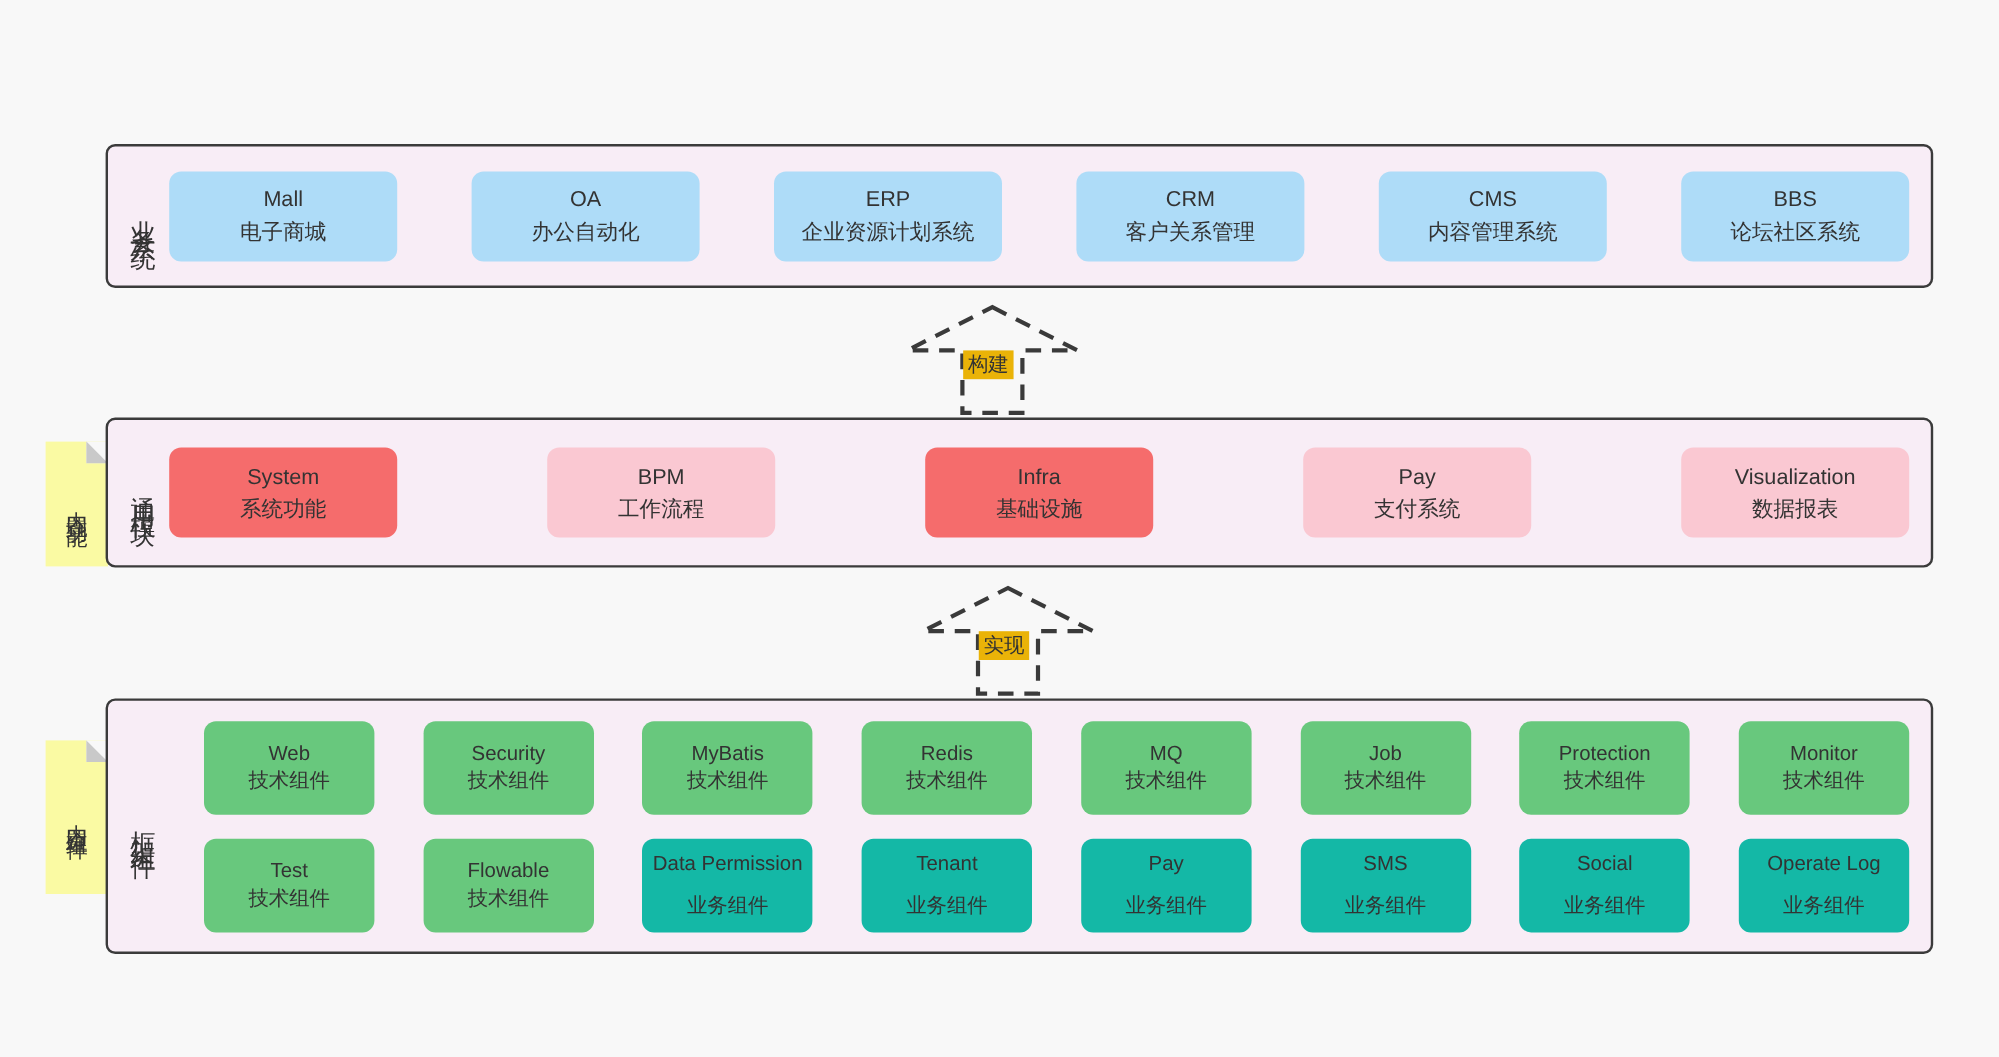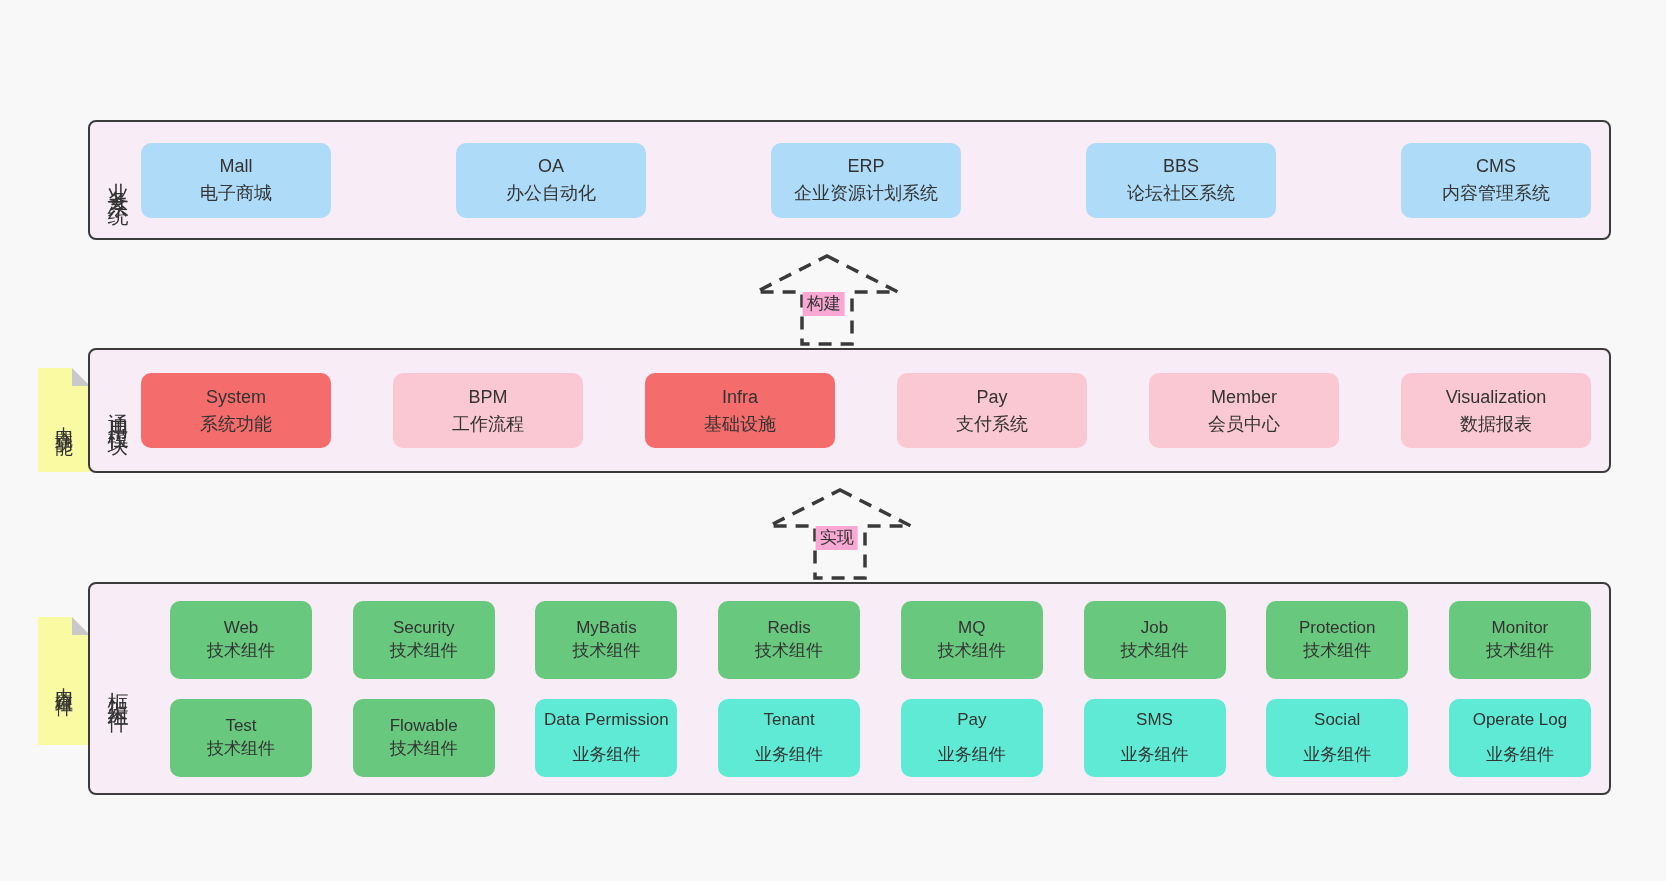--- a/index.html
+++ b/index.html
@@ -36,21 +36,21 @@
     align-items:center; justify-content:center; text-align:center;
     font-size:18px; line-height:1.5; box-sizing:border-box; padding:2px 4px;
   }
   .layer-business .box, .layer-modules .box { width:190px; height:75px; }
   .layer-components .box { width:142px; height:78px; font-size:17px; line-height:1.35; }
 
   .v-blue  { background:#aedcf8; }
   .v-red   { background:#f56c6c;text-align:right; }
   .v-pink  { background:#fac8d2; }
   .v-green { background:#68c87d; }
-  .v-lgreen{ background:#5eead4;gap:12px; }
+  .v-lgreen{ background:#14b8a6;gap:12px; }
 
   
   .note {
     position:absolute; left:38px; width:52px; background:#fafaa3; z-index:0;
     display:flex; align-items:center; justify-content:center;
   }
   .note-modules    { top:368px; height:104px; }
   .note-components { top:617px; height:128px; }
   .note-fold {
     position:absolute; top:0; right:0; width:0; height:0;
@@ -61,21 +61,21 @@
     font-size:18px; letter-spacing:4px; line-height:1;
   }
 
   
   .arrow { position:absolute; width:150px; height:96px; z-index:2; }
   .arrow-build     { left:752px; top:252px; }
   .arrow-implement { left:765px; top:486px; }
   .arrow svg { display:block; }
   .arrow-label {
     position:absolute; top:40px; left:50%; transform:translateX(-58%);
-    background:#f9a8d4; padding:2px 4px; font-size:17px; line-height:1.2;
+    background:#eab308; padding:2px 4px; font-size:17px; line-height:1.2;
   }
 </style>
 </head>
 <body>
 
 <div class="canvas">
 
   <div class="note note-modules">
     <span class="note-fold"></span>
     <span class="note-text">内置功能</span>
@@ -94,26 +94,30 @@
       </div>
       <div class="box v-blue">
         <span>OA</span>
         <span>办公自动化</span>
       </div>
       <div class="box v-blue">
         <span>ERP</span>
         <span>企业资源计划系统</span>
       </div>
       <div class="box v-blue">
+        <span>CRM</span>
+        <span>客户关系管理</span>
+      </div>
+      <div class="box v-blue">
+        <span>CMS</span>
+        <span>内容管理系统</span>
+      </div>
+      <div class="box v-blue">
         <span>BBS</span>
         <span>论坛社区系统</span>
-      </div>
-      <div class="box v-blue">
-        <span>CMS</span>
-        <span>内容管理系统</span>
       </div>
     </div>
   </div>
 
   <div class="arrow arrow-build">
     <svg width="150" height="96" viewBox="0 0 150 96">
       <polygon points="75,4 146,40 100,40 100,92 50,92 50,40 4,40" fill="none" stroke="#3a3a3a" stroke-width="3.5" stroke-dasharray="13 9"></polygon>
     </svg>
     <div class="arrow-label">构建</div>
   </div>
@@ -131,24 +135,20 @@
       </div>
       <div class="box v-red">
         <span>Infra</span>
         <span>基础设施</span>
       </div>
       <div class="box v-pink">
         <span>Pay</span>
         <span>支付系统</span>
       </div>
       <div class="box v-pink">
-        <span>Member</span>
-        <span>会员中心</span>
-      </div>
-      <div class="box v-pink">
         <span>Visualization</span>
         <span>数据报表</span>
       </div>
     </div>
   </div>
 
   <div class="arrow arrow-implement">
     <svg width="150" height="96" viewBox="0 0 150 96">
       <polygon points="75,4 146,40 100,40 100,92 50,92 50,40 4,40" fill="none" stroke="#3a3a3a" stroke-width="3.5" stroke-dasharray="13 9"></polygon>
     </svg>

